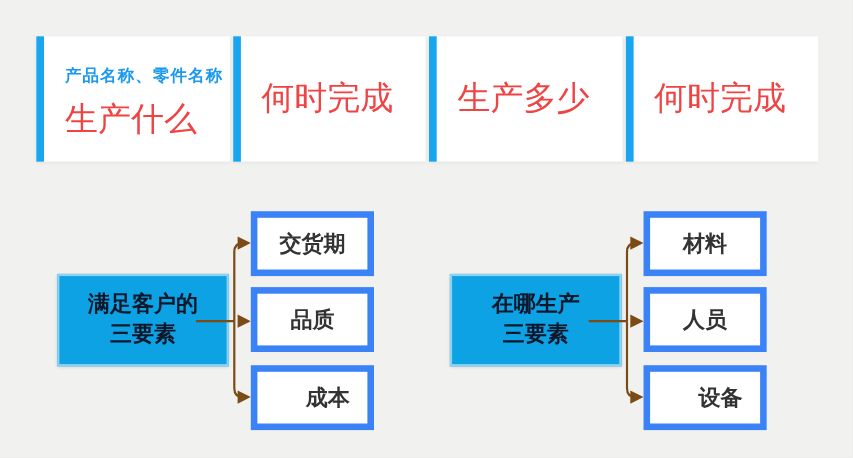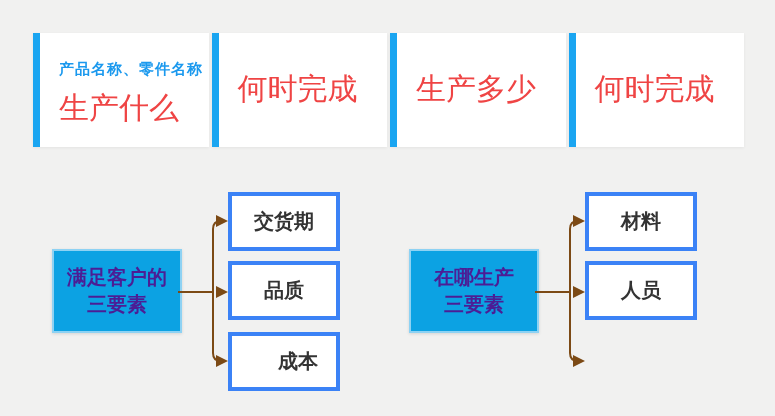--- a/index.html
+++ b/index.html
@@ -57,28 +57,28 @@
     top: 185px;
     width: 290px;
     height: 207px;
   }
   .flow-group.left  { left: 52px; }
   .flow-group.right { left: 409px; }
 
   .source-box {
     position: absolute;
     left: 0; top: 64px;
-    width: 130px; height: 84px;
+    width: 156px; height: 84px;
     background: #0ca2e3;
     border: 2px solid #8ed2f3;
     display: flex;
     flex-direction: column;
     align-items: center;
     justify-content: center;
-    color: #4c1d95;
+    color: #0f172a;
     font-size: 20px;
     font-weight: bold;
     line-height: 27px;
     text-align: right;
     box-shadow: 0 1px 3px rgba(0,0,0,0.12);
   }
 
   .connector-svg {
     position: absolute;
     left: 126px; top: 0;
@@ -91,21 +91,21 @@
   }
   .connector-svg polygon {
     fill: #7c4a15;
   }
 
   .target-box {
     position: absolute;
     left: 176px;
     width: 112px; height: 59px;
     background: #ffffff;
-    border: 4px solid #3b82f6;
+    border: 6px solid #3b82f6;
     display: flex;
     align-items: center;
     justify-content: center;
     color: #333333;
     font-size: 20px;
     font-weight: bold;
   }
   .target-box.t0 { top: 7px; }
   .target-box.t1 { top: 76px; }
   .target-box.t2 { top: 147px; padding-left: 28px; }
@@ -188,15 +188,18 @@
       <polygon points="38,101 50,107 38,113"></polygon>
       <polygon points="38,170 50,176 38,182"></polygon>
     </svg>
 
     <div class="target-box t0">
       <span>材料</span>
     </div>
     <div class="target-box t1">
       <span>人员</span>
     </div>
+    <div class="target-box t2">
+      <span>设备</span>
+    </div>
   </div>
 
 </div>
 
 </body></html>

